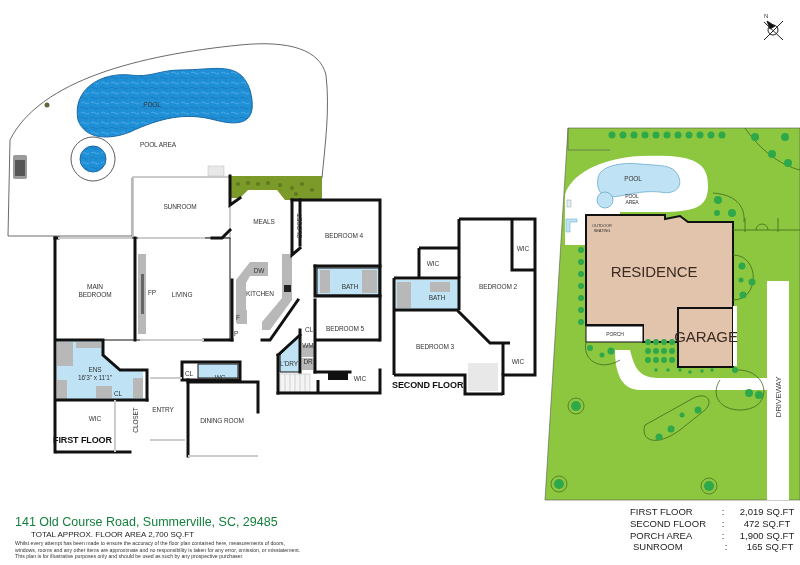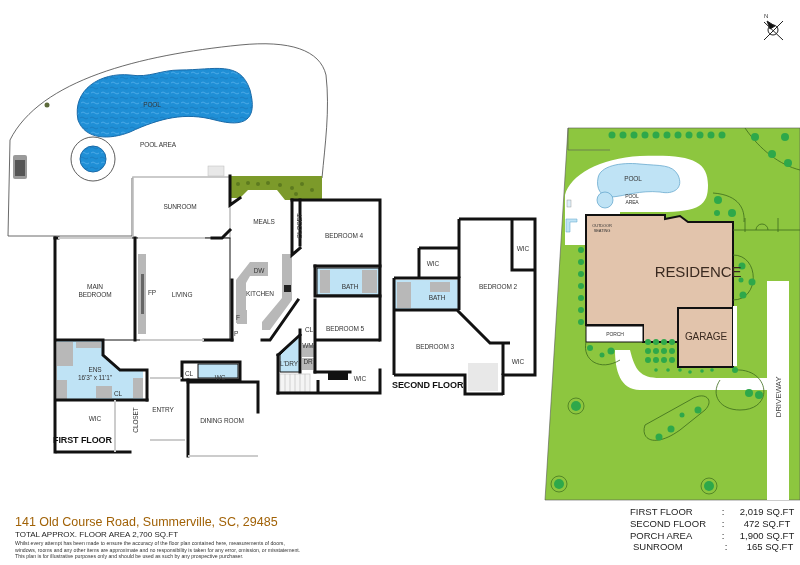--- a/index.html
+++ b/index.html
@@ -1,26 +1,26 @@
 <!DOCTYPE html>
 <html><head>
 <meta charset="utf-8">
 <style>
   html,body{margin:0;padding:0;background:#fff;}
   body{width:800px;height:565px;position:relative;overflow:hidden;font-family:"Liberation Sans",sans-serif;color:#222;}
   svg{position:absolute;left:0;top:0;}
   .lbl{position:absolute;font-family:"Liberation Sans",sans-serif;font-size:6.5px;color:#333;text-align:center;white-space:nowrap;transform:translate(-50%,-50%);letter-spacing:-0.1px;}
   .lbl.v{transform:translate(-50%,-50%) rotate(-90deg);}
   .lbl.big{font-size:15px;color:#3a2a20;}
-  .lbl.med{font-size:10px;color:#3a2a20;}
+  .lbl.med{font-size:15px;color:#3a2a20;}
   .lbl.floor{font-weight:bold;font-size:9px;color:#111;transform:none;}
   .lbl.tiny{font-size:4px;}
   .lbl.drive{font-size:8px;color:#444;}
-  #address{position:absolute;left:15px;top:515px;font-size:12.5px;color:#a16207;}
-  #total{position:absolute;left:15px;top:530px;font-size:8px;color:#222;}
+  #address{position:absolute;left:15px;top:515px;font-size:12.5px;color:#15803d;}
+  #total{position:absolute;left:31px;top:530px;font-size:8px;color:#222;}
   #disclaimer{position:absolute;left:15px;top:540px;font-size:5.2px;line-height:6.6px;color:#333;width:320px;}
   #areas{position:absolute;left:630px;top:506px;font-size:9.5px;color:#222;}
   #areas .row{display:flex;height:11.7px;align-items:center;}
   #areas .k{width:82px;}
   #areas .c{width:22px;text-align:center;}
   #areas .v{width:66px;text-align:center;}
 </style>
 </head>
 <body>
 
@@ -311,21 +311,21 @@
 <div class="lbl" style="left:498px;top:286px;">BEDROOM 2</div>
 <div class="lbl" style="left:435px;top:346px;">BEDROOM 3</div>
 <div class="lbl" style="left:518px;top:361px;">WIC</div>
 <div class="lbl floor" style="left:392px;top:380px;">SECOND FLOOR</div>
 
 <div class="lbl" style="left:633px;top:178px;">POOL</div>
 <div class="lbl tiny" style="left:632px;top:196px;font-size:5px;">POOL</div>
 <div class="lbl tiny" style="left:632px;top:202px;font-size:5px;">AREA</div>
 <div class="lbl tiny" style="left:602px;top:225px;">OUTDOOR</div>
 <div class="lbl tiny" style="left:602px;top:230px;">SEATING</div>
-<div class="lbl big" style="left:654px;top:271px;margin-left:44px;">RESIDENCE</div>
+<div class="lbl big" style="left:654px;top:271px;">RESIDENCE</div>
 <div class="lbl" style="left:615px;top:334px;font-size:5px;">PORCH</div>
 <div class="lbl med" style="left:706px;top:336px;">GARAGE</div>
 <div class="lbl v drive" style="left:778px;top:397px;">DRIVEWAY</div>
 
 <div id="address">141 Old Course Road, Summerville, SC, 29485</div>
 <div id="total">TOTAL APPROX. FLOOR AREA 2,700 SQ.FT</div>
 <div id="disclaimer">
   <div>Whilst every attempt has been made to ensure the accuracy of the floor plan contained here, measurements of doors,</div>
   <div>windows, rooms and any other items are approximate and no responsibility is taken for any error, omission, or misstatement.</div>
   <div>This plan is for illustrative purposes only and should be used as such by any prospective purchaser.</div>

